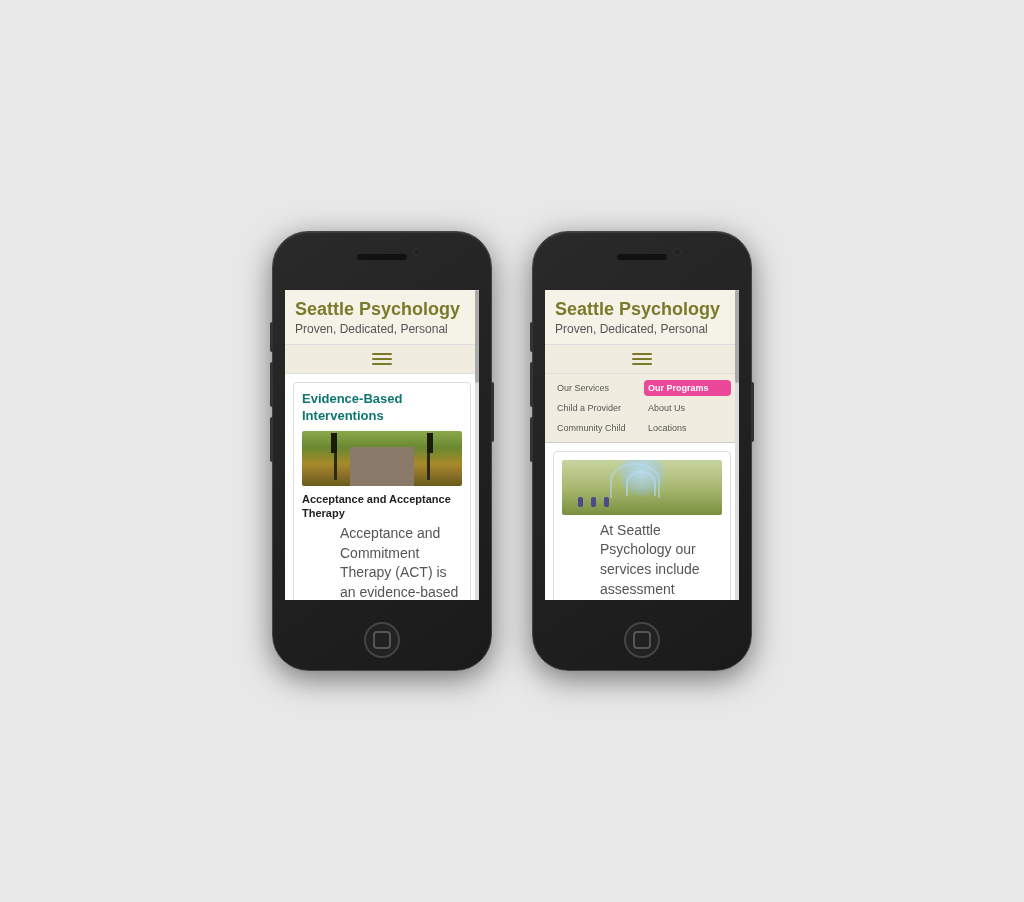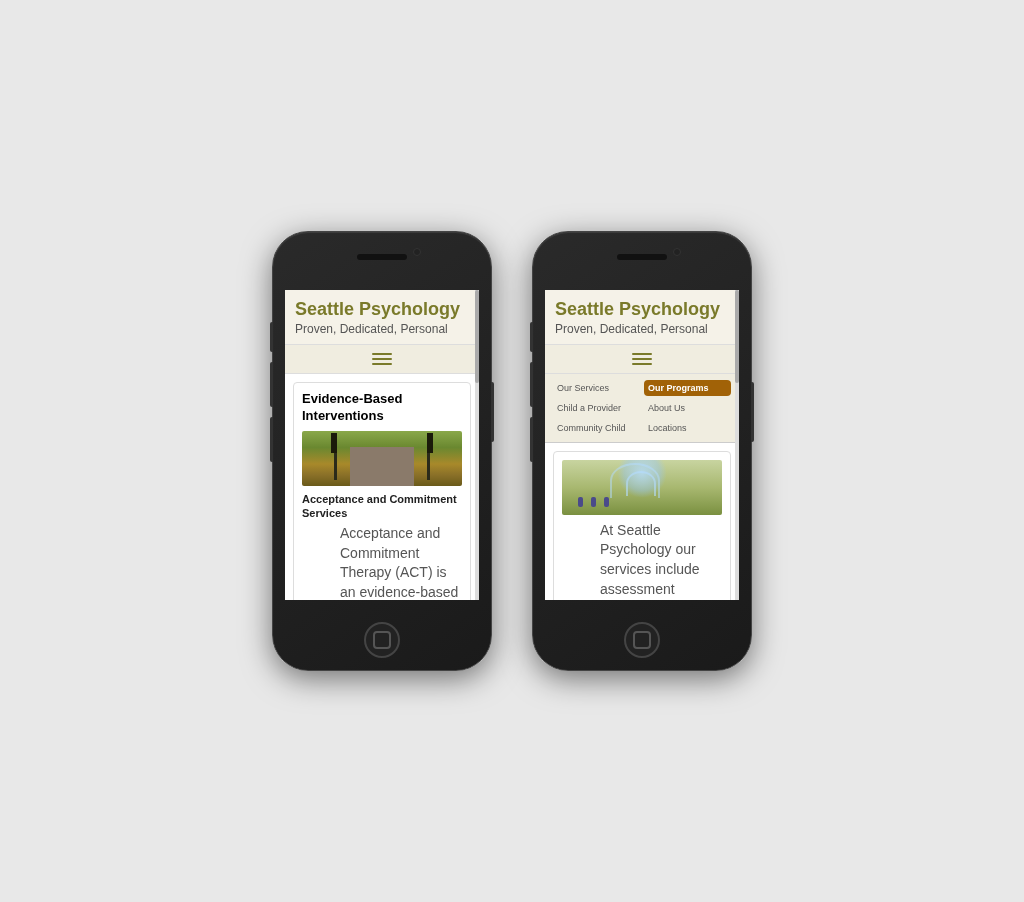--- a/index.html
+++ b/index.html
@@ -204,42 +204,42 @@
     }
 
     .nav-item {
       font-size: 9px;
       color: #555;
       padding: 3px 4px;
       cursor: pointer;
     }
 
     .nav-item.active {
-      background: #a16207;
+      background: #ec4899;
       color: #fff;
       border-radius: 4px;
       font-weight: bold;
     }
 
     .site-main {
       padding: 8px;
       overflow: hidden;
     }
 
     .card {
       border: 1px solid #ddd;
       border-radius: 4px;
       padding: 8px;
       background: #fff;
     }
 
     .card-title {
       font-size: 13px;
       font-weight: bold;
-      color: #000000;
+      color: #0f766e;
       margin-bottom: 6px;
       line-height: 1.3;
     }
 
     .card-image {
       width: 100%;
       height: 55px;
       margin-bottom: 6px;
       border-radius: 2px;
       overflow: hidden;
@@ -391,21 +391,21 @@
             <div class="card-title">Evidence-Based Interventions</div>
             <div class="card-image">
               <div class="bridge-scene">
                 <div class="bridge-path"></div>
                 <div class="bridge-rail-left"></div>
                 <div class="bridge-rail-right"></div>
                 <div class="bridge-lamp1"></div>
                 <div class="bridge-lamp2"></div>
               </div>
             </div>
-            <div class="card-section-title">Acceptance and Commitment Services</div>
+            <div class="card-section-title">Acceptance and Acceptance Therapy</div>
             <div class="card-text">
               <span>Acceptance and Commitment Therapy (ACT) is an evidence-based treatment developed by Steven Hayes, Ph.D, that</span>
             </div>
           </div>
         </div>
         <div class="scrollbar">
           <div class="scrollbar-thumb"></div>
         </div>
       </div>
     </div>

